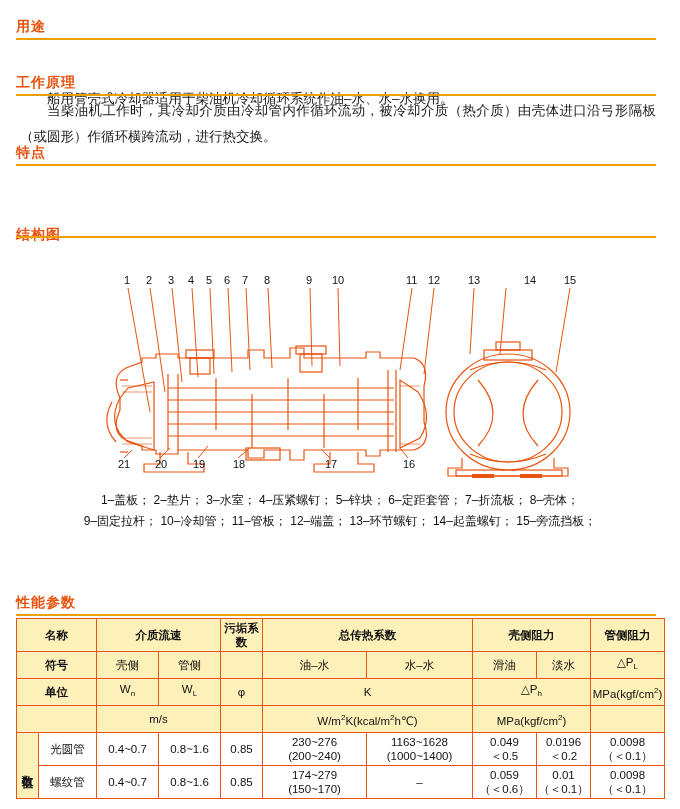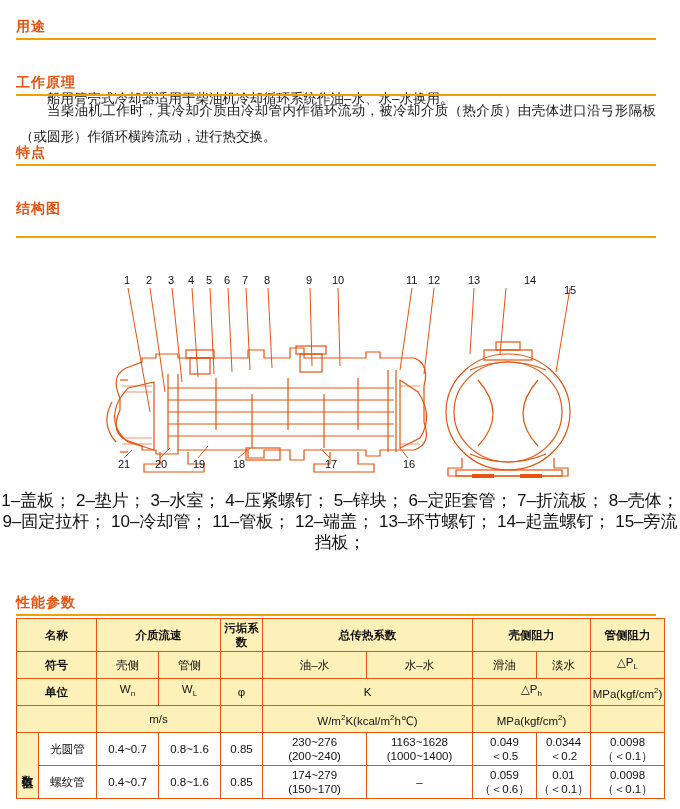--- a/index.html
+++ b/index.html
@@ -37,21 +37,21 @@
 
   
   .figure{position:absolute;left:0;top:262px;width:680px;height:300px;}
   .calloutnum{
     position:absolute;
     font-size:11px;
     color:#111;
   }
   .legend{
     position:absolute;
-    font-size:17px;
+    font-size:12px;
     line-height:21px;
     color:#111;
     text-align:center;
     width:680px;
   }
 
   
   .tbl-wrap{position:absolute;left:16px;top:618px;width:648px;}
   table.perf{
     border-collapse:collapse;
@@ -100,21 +100,21 @@
   <div class="sec-rule" style="left:16px;top:38px;width:640px;"></div>
   <div class="body-text" style="left:20px;top:42px;width:636px;margin-top:44px;">船用管壳式冷却器适用于柴油机冷却循环系统作油–水、水–水换用。</div>
 
   <div class="sec-head" style="left:16px;top:74px;">工作原理</div>
   <div class="sec-rule" style="left:16px;top:94px;width:640px;"></div>
   <div class="body-text" style="left:20px;top:98px;width:636px;">当柴油机工作时，其冷却介质由冷却管内作循环流动，被冷却介质（热介质）由壳体进口沿弓形隔板（或圆形）作循环横跨流动，进行热交换。</div>
 
   <div class="sec-head" style="left:16px;top:144px;">特点</div>
   <div class="sec-rule" style="left:16px;top:164px;width:640px;"></div>
 
-  <div class="sec-head" style="left:16px;top:200px;">结构图</div>
+  <div class="sec-head" style="left:16px;top:226px;">结构图</div>
   <div class="sec-rule" style="left:16px;top:236px;width:640px;"></div>
 
   <div class="figure">
     <svg width="680" height="300" viewBox="0 0 680 300">
       <g stroke="#e8530f" fill="none" stroke-width="1">
 
         <line x1="128" y1="26" x2="150" y2="150"></line>
         <line x1="150" y1="26" x2="165" y2="130"></line>
         <line x1="172" y1="26" x2="182" y2="120"></line>
         <line x1="192" y1="26" x2="198" y2="115"></line>
@@ -213,21 +213,21 @@
     <div class="calloutnum" style="left:206px;top:12px;">5</div>
     <div class="calloutnum" style="left:224px;top:12px;">6</div>
     <div class="calloutnum" style="left:242px;top:12px;">7</div>
     <div class="calloutnum" style="left:264px;top:12px;">8</div>
     <div class="calloutnum" style="left:306px;top:12px;">9</div>
     <div class="calloutnum" style="left:332px;top:12px;">10</div>
     <div class="calloutnum" style="left:406px;top:12px;">11</div>
     <div class="calloutnum" style="left:428px;top:12px;">12</div>
     <div class="calloutnum" style="left:468px;top:12px;text-align:center;">13</div>
     <div class="calloutnum" style="left:524px;top:12px;">14</div>
-    <div class="calloutnum" style="left:564px;top:12px;margin-top:10px;">15</div>
+    <div class="calloutnum" style="left:564px;top:12px;">15</div>
 
     
     <div class="calloutnum" style="left:118px;top:196px;">21</div>
     <div class="calloutnum" style="left:155px;top:196px;">20</div>
     <div class="calloutnum" style="left:193px;top:196px;">19</div>
     <div class="calloutnum" style="left:233px;top:196px;">18</div>
     <div class="calloutnum" style="left:325px;top:196px;">17</div>
     <div class="calloutnum" style="left:403px;top:196px;">16</div>
 
     
@@ -306,21 +306,21 @@
         </td>
         <td class="cell2">
           <div>1163~1628</div>
           <div>(1000~1400)</div>
         </td>
         <td class="cell2">
           <div>0.049</div>
           <div>＜0.5</div>
         </td>
         <td class="cell2">
-          <div>0.0344</div>
+          <div>0.0196</div>
           <div>＜0.2</div>
         </td>
         <td class="cell2">
           <div>0.0098</div>
           <div>（＜0.1）</div>
         </td>
       </tr>
 
       <tr>
         <td>螺纹管</td>

